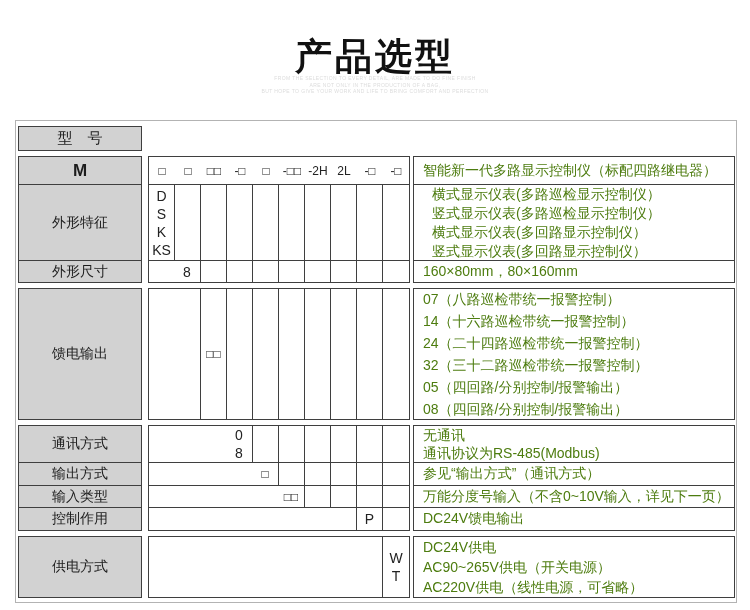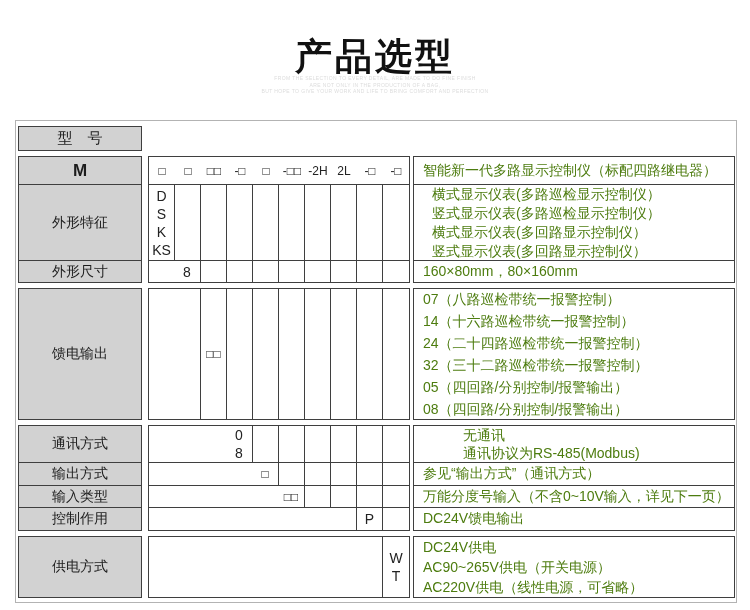--- a/index.html
+++ b/index.html
@@ -50,21 +50,21 @@
   .letters div { line-height:18px; font-size:14px; text-align:center; }
   .num { font-size:14px; }
 
   
   .dcell {
     display:flex; flex-direction:column; justify-content:center;
     padding-left:9px; font-size:14px; color:#4d7c0f;
   }
   .dcell div { white-space:nowrap; }
   .lh19 div { line-height:19px;margin-left:9px; } .lh22 div { line-height:22px; }
-  .lh18 div { line-height:18px;margin-left:40px; } .lh20 div { line-height:20px; }
+  .lh18 div { line-height:18px; } .lh20 div { line-height:20px; }
 
   
   .h23{height:23px;} .h27{height:27px;} .h75{height:75px;} .h21{height:21px;}
   .h130{height:130px;} .h36{height:36px;} .h22{height:22px;} .h60{height:60px;}
 </style>
 </head>
 <body>
 
 <h1 class="title">产品选型</h1>
 

